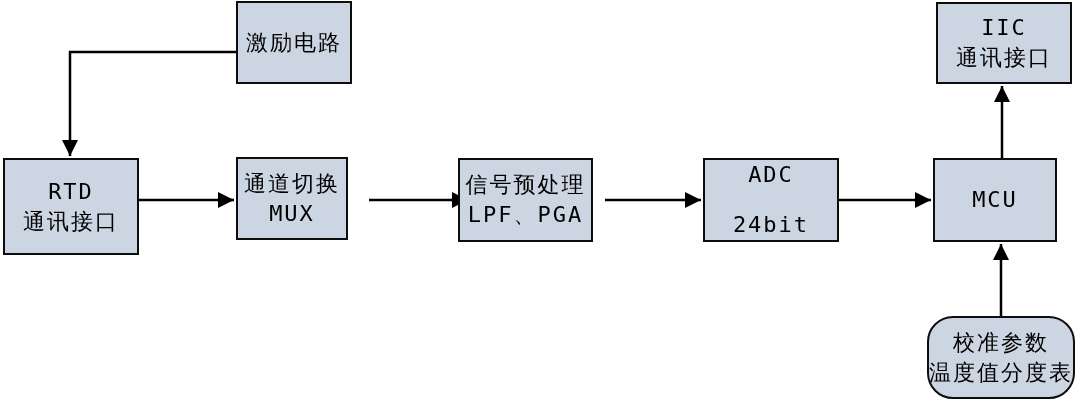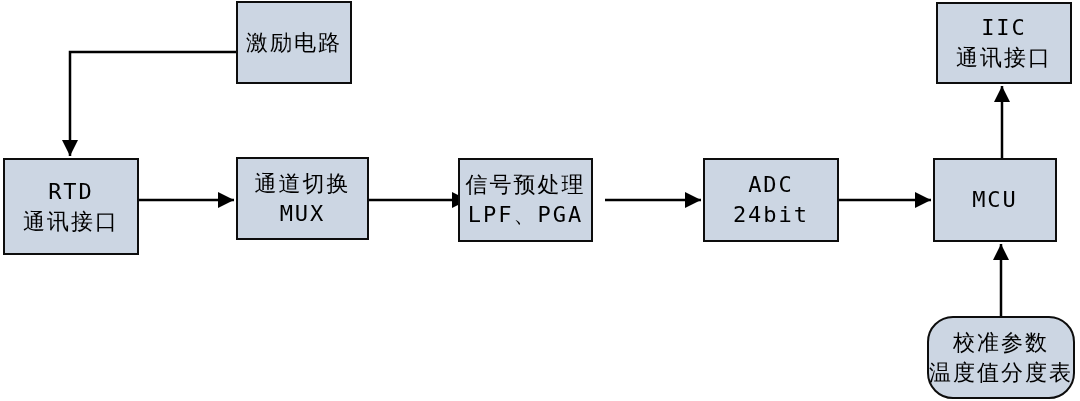--- a/index.html
+++ b/index.html
@@ -37,23 +37,23 @@
     text-align:center;
     color:#000;
     font-size:22px;
     line-height:30px;
     letter-spacing:2px;
     white-space:nowrap;
   }
   
   .b-excitation  {left:236px; top:1px;   width:116px; height:83px;}
   .b-rtd         {left:3px;   top:158px; width:136px; height:97px;}
-  .b-mux         {left:236px; top:157px; width:133px; height:83px;}
+  .b-mux         {left:236px; top:157px; width:112px; height:83px;}
   .b-preprocess  {left:458px; top:158px; width:135px; height:84px;text-align:right;}
-  .b-adc         {left:703px; top:158px; width:136px; height:84px;}
+  .b-adc         {left:703px; top:158px; width:136px; height:84px;justify-content:space-between;}
   .b-mcu         {left:933px; top:158px; width:124px; height:84px;}
   .b-iic         {left:936px; top:2px;   width:136px; height:82px;}
   .b-calibration {left:927px; top:316px; width:148px; height:83px;border-radius:26px;}
 </style>
 </head>
 <body>
 
 <div class="canvas">
 
   <svg class="arrow-layer" width="1080" height="401" viewBox="0 0 1080 401" fill="none">

